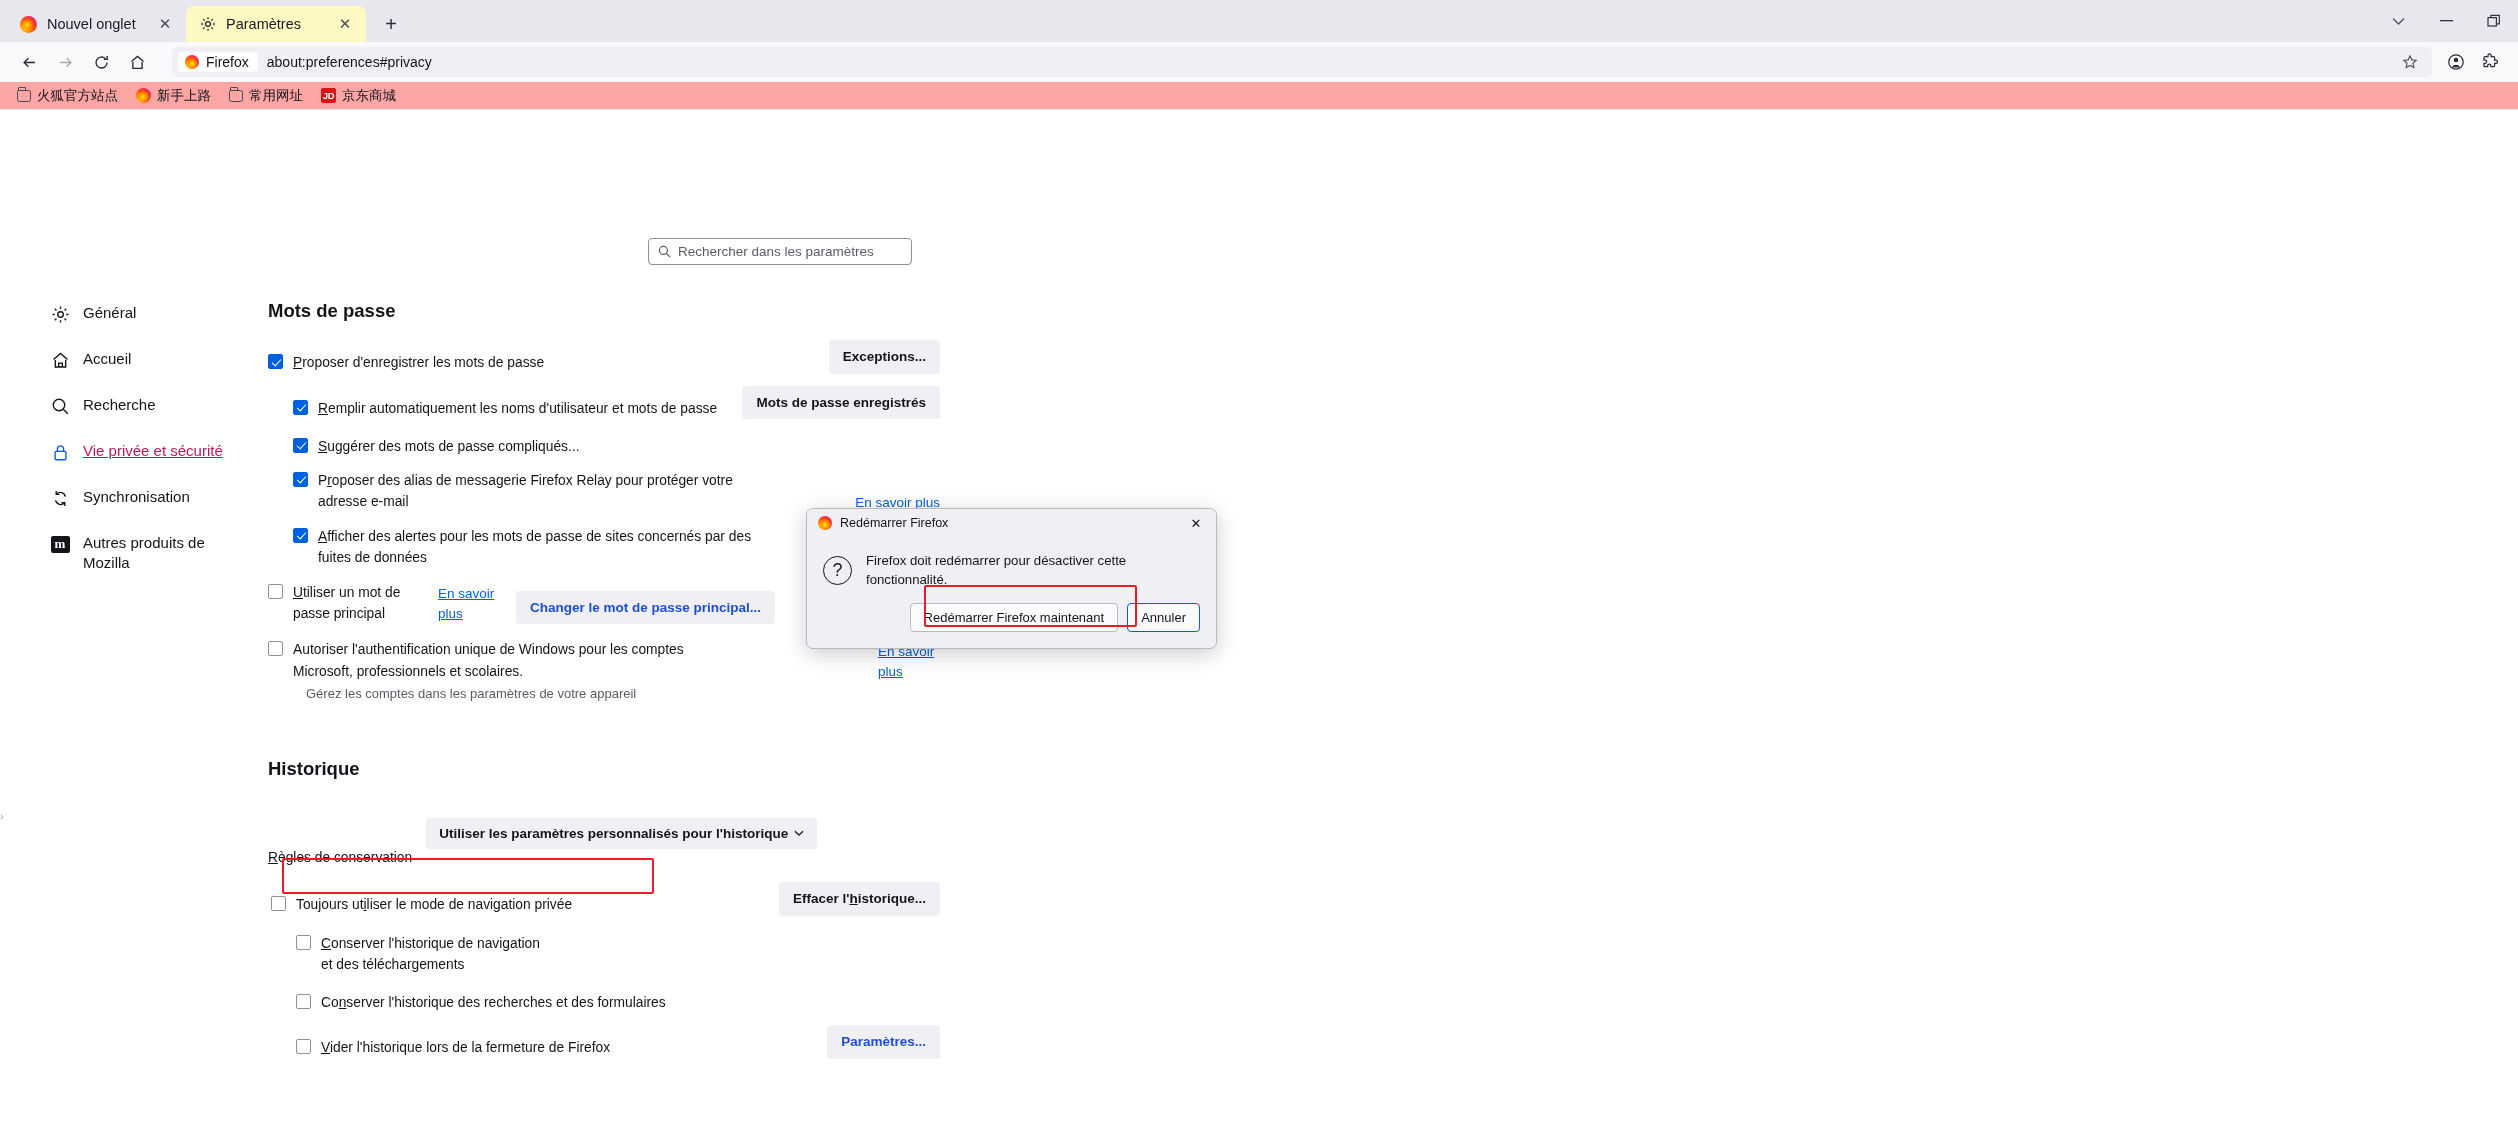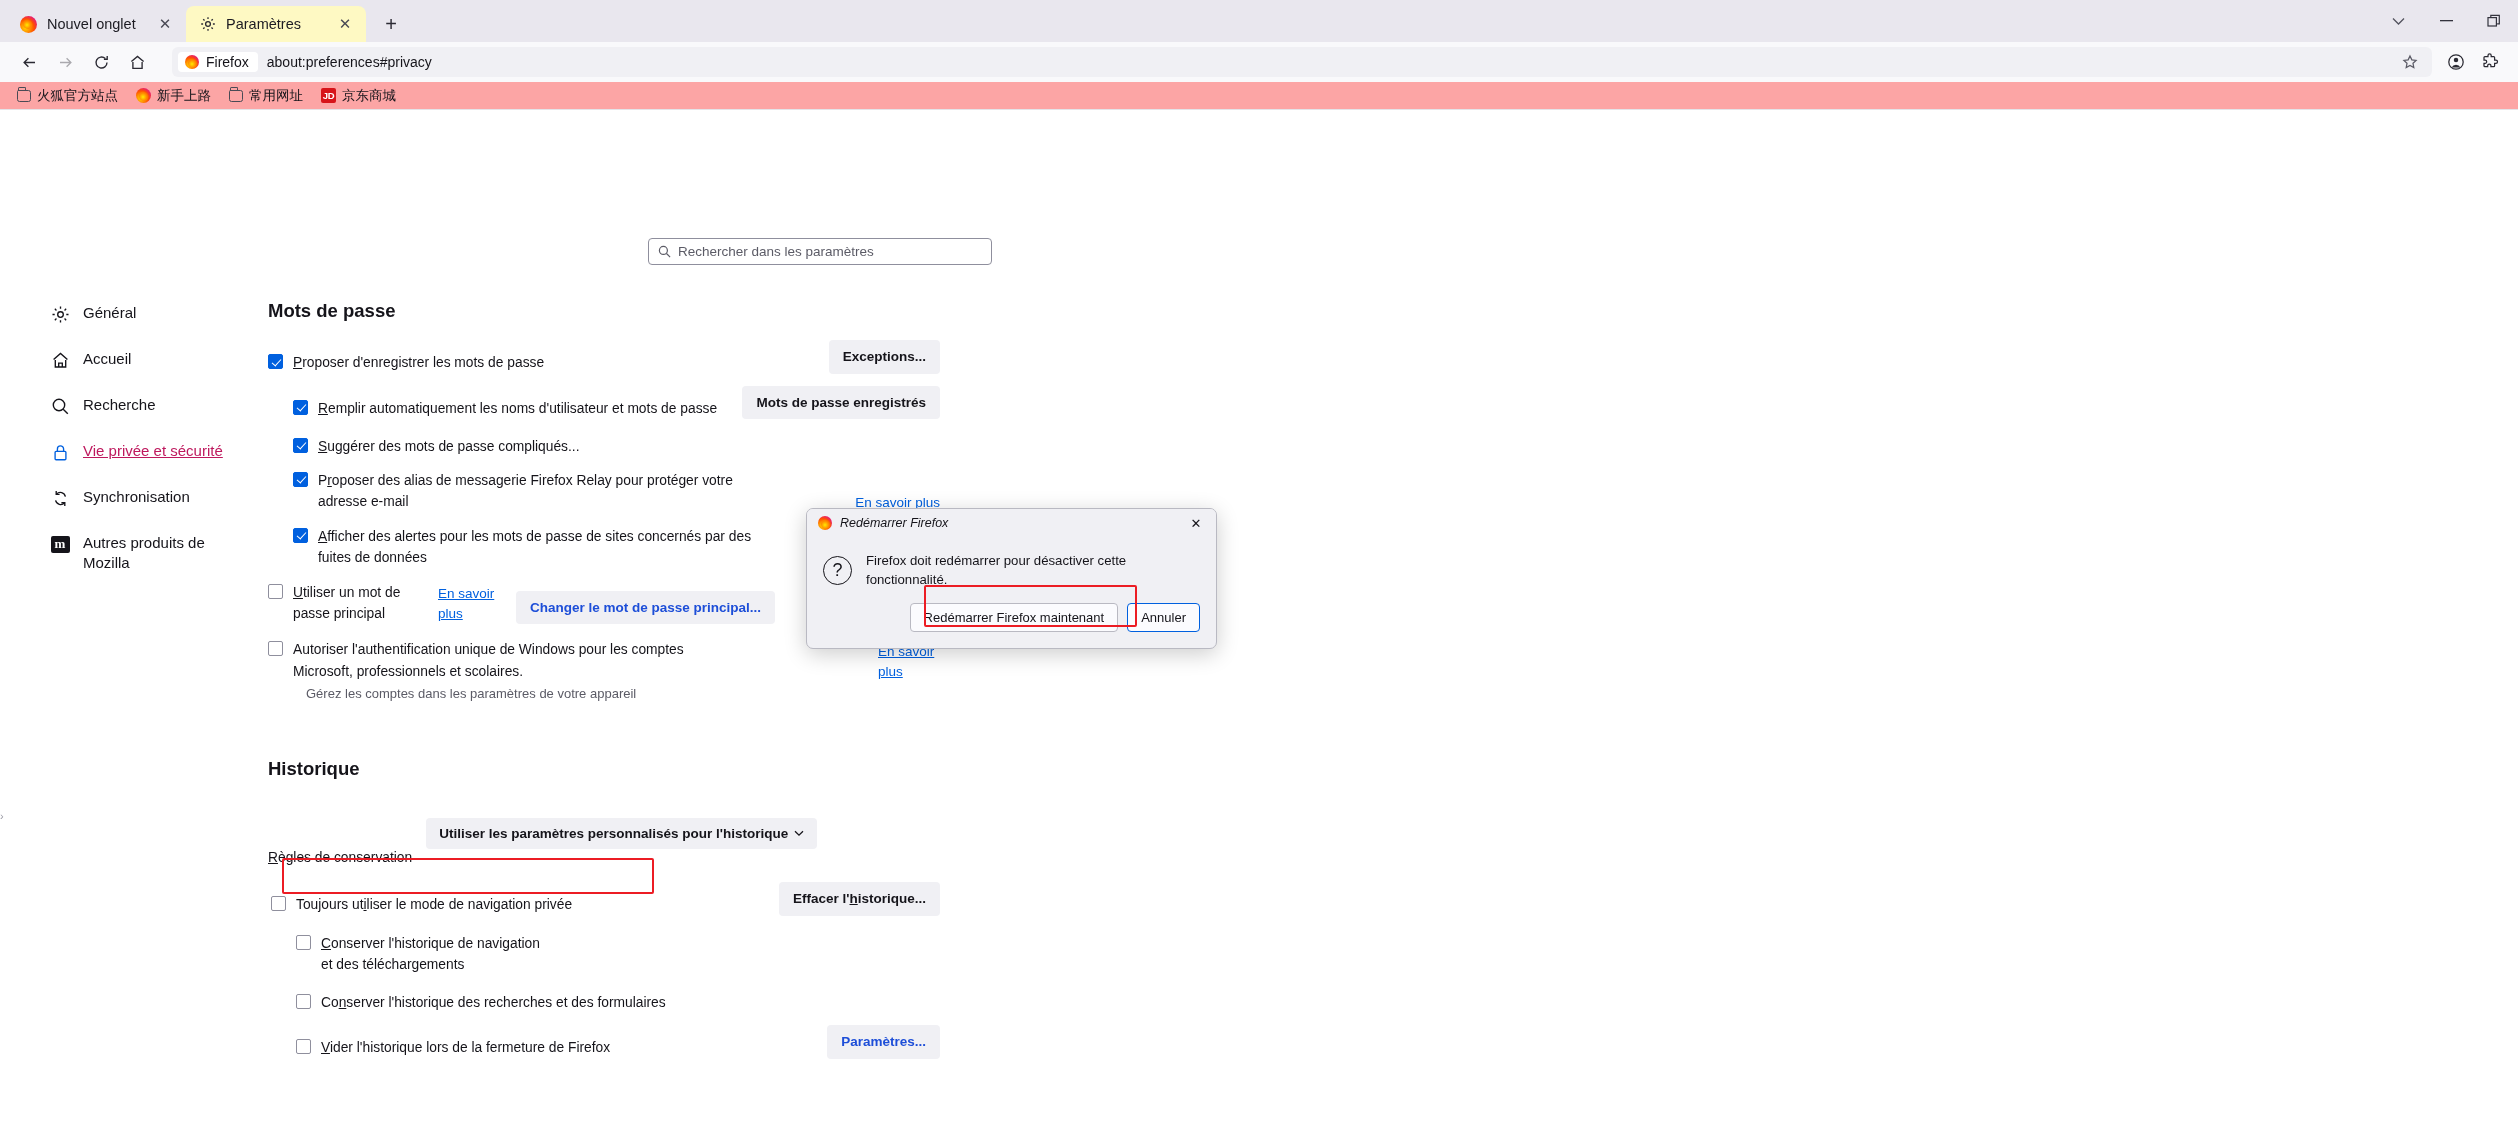--- a/index.html
+++ b/index.html
@@ -174,21 +174,21 @@
     display: flex; align-items: center; justify-content: center;
     letter-spacing: -.4px;
   }
 
   
   .page { position: relative; background: #ffffff; height: 1011px; }
 
   .search-wrap {
     position: absolute;
     left: 648px; top: 128px;
-    width: 344px; height: 27px;
+    width: 264px; height: 27px;
   }
   .search-box {
     width: 100%; height: 100%;
     border: 1px solid #8f8f9d;
     border-radius: 4px;
     display: flex; align-items: center;
     gap: 7px; padding: 0 9px;
     background: #fff;
   }
   .search-ph { font-size: 13.5px; color: #5b5b66; }
@@ -348,21 +348,21 @@
   }
   .dlg-title {
     height: 28px;
     display: flex; align-items: center;
     padding: 0 8px 0 11px;
     gap: 8px;
     font-size: 12.5px;
     color: #15141a;
     background: #f0f0f4;
   }
-  .dlg-title .t { flex: 1; font-style: italic; }
+  .dlg-title .t { flex: 1; }
   .dlg-x {
     width: 24px; height: 22px;
     display: flex; align-items: center; justify-content: center;
     font-size: 13px; color: #15141a;
   }
   .dlg-body {
     display: flex;
     align-items: center;
     gap: 14px;
     padding: 14px 18px 10px 16px;

